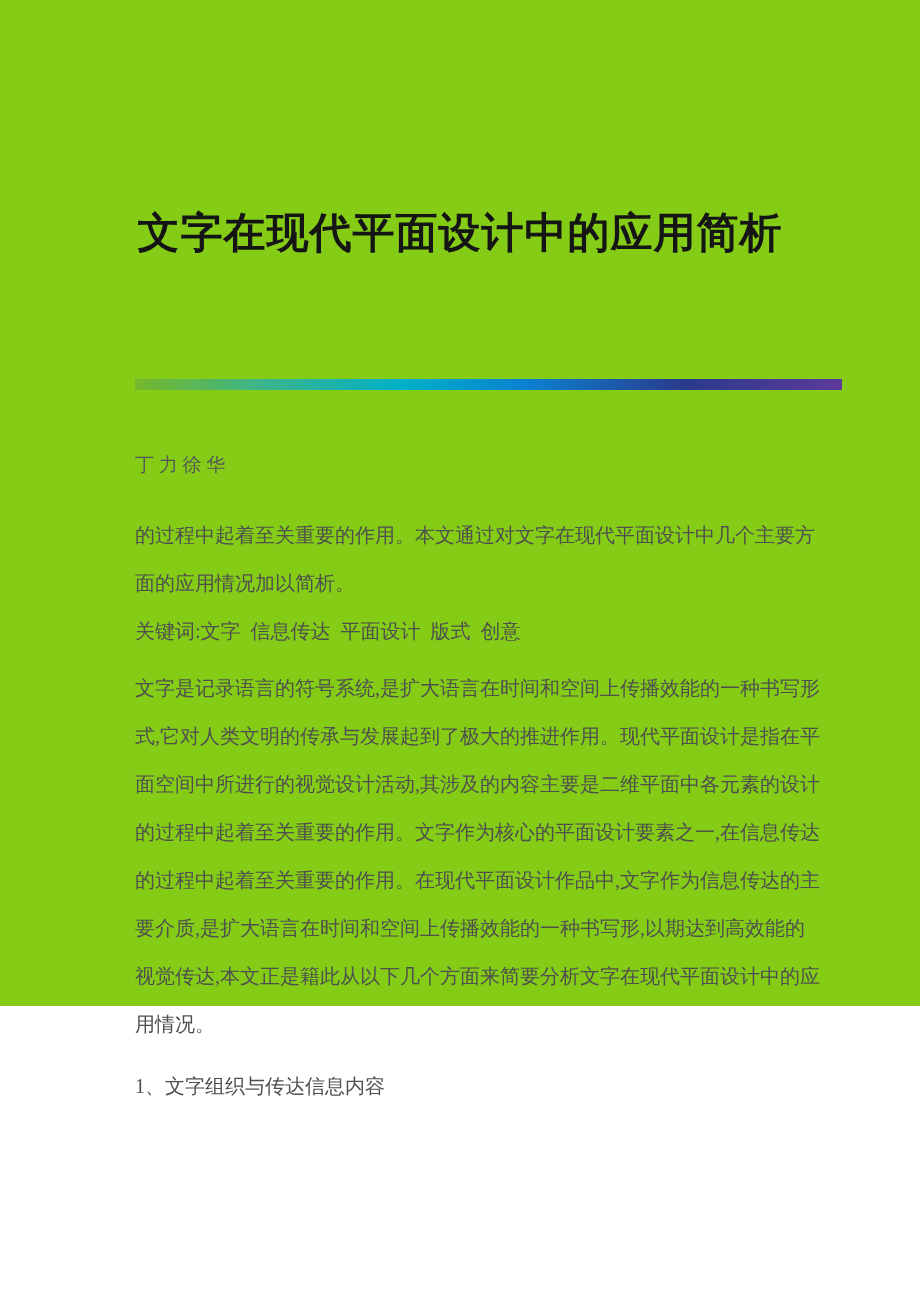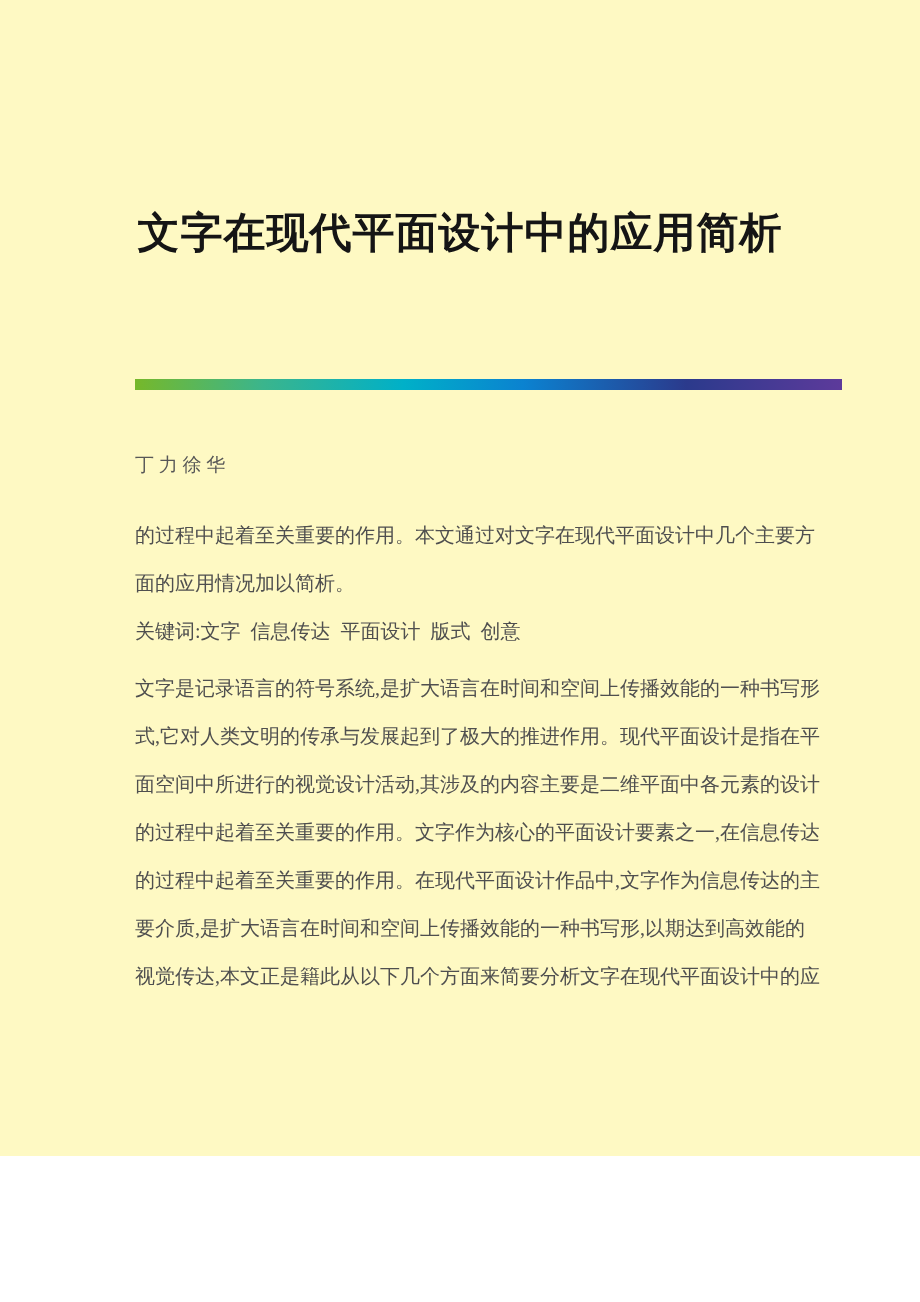--- a/index.html
+++ b/index.html
@@ -6,22 +6,22 @@
   html, body { background: #ffffff; }
   body {
     width: 920px;
     height: 1302px;
     position: relative;
     overflow: hidden;
     font-family: "Liberation Serif", "DejaVu Serif", serif;
   }
   .page {
     width: 920px;
-    height: 1156px;
-    background: #fef9c3;
+    height: 1006px;
+    background: #84cc16;
   }
   .title {
     padding-top: 208px;
     text-align: center;
     font-size: 42px;
     font-weight: 700;
     letter-spacing: 1px;
     color: #151515;
     line-height: 1.2;
   }
@@ -85,17 +85,19 @@
     <p class="keywords">关键词:文字  信息传达  平面设计  版式  创意</p>
 
     <div class="para body-text">
       <div class="line">文字是记录语言的符号系统,是扩大语言在时间和空间上传播效能的一种书写形</div>
       <div class="line">式,它对人类文明的传承与发展起到了极大的推进作用。现代平面设计是指在平</div>
       <div class="line">面空间中所进行的视觉设计活动,其涉及的内容主要是二维平面中各元素的设计</div>
       <div class="line">的过程中起着至关重要的作用。文字作为核心的平面设计要素之一,在信息传达</div>
       <div class="line">的过程中起着至关重要的作用。在现代平面设计作品中,文字作为信息传达的主</div>
       <div class="line">要介质,是扩大语言在时间和空间上传播效能的一种书写形,以期达到高效能的</div>
       <div class="line">视觉传达,本文正是籍此从以下几个方面来简要分析文字在现代平面设计中的应</div>
+      <div class="line">用情况。</div>
     </div>
 
+    <p class="section-heading">1、文字组织与传达信息内容</p>
 
   </div>
 </div>
 
 </body></html>

